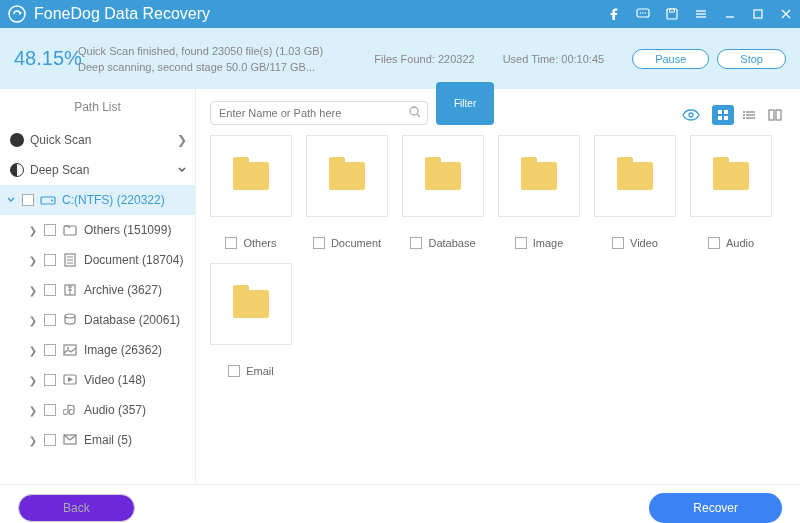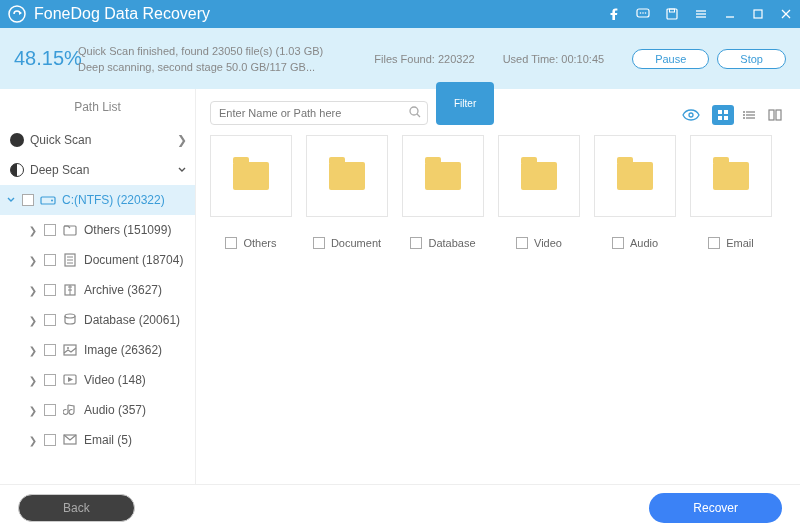--- a/index.html
+++ b/index.html
@@ -51,21 +51,21 @@
 .view-icons .vi.active { background: #3b9cd8; color: #fff; }
 
 .grid { display: flex; flex-wrap: wrap; gap: 14px 14px; align-content: flex-start; }
 .card { width: 82px; display: flex; flex-direction: column; align-items: center; gap: 14px; }
 .thumb { width: 82px; height: 82px; border: 1px solid #e5e5e5; display: flex; align-items: center; justify-content: center; margin-bottom: 6px; }
 .folder { width: 36px; height: 28px; background: #f2cf6b; border-radius: 2px; position: relative; }
 .folder:before { content: ""; position: absolute; top: -5px; left: 0; width: 16px; height: 6px; background: #f2cf6b; border-radius: 2px 2px 0 0; }
 .cap { display: flex; align-items: center; gap: 6px; font-size: 11px; color: #666; }
 
 .footer { height: 46px; border-top: 1px solid #eee; display: flex; align-items: center; padding: 0 18px; }
-.back-btn { border: 1px solid #ccc; color: #aaa; background: #404040; border-radius: 16px; padding: 6px 44px; font-size: 12px; cursor: pointer; }
+.back-btn { border: 1px solid #ccc; color: #aaa; background: #6d28d9; border-radius: 16px; padding: 6px 44px; font-size: 12px; cursor: pointer; }
 .recover-btn { background: #3b82f6; color: #fff; border: none; border-radius: 16px; padding: 8px 44px; font-size: 12px; cursor: pointer; }
 
 svg { display: block; }
 </style>
 </head>
 <body>
 
 <div class="titlebar">
   <span class="logo">
     <svg width="18" height="18" viewBox="0 0 18 18">
@@ -342,20 +342,29 @@
             <span class="cb"></span>
             <span>Database</span>
           </div>
         </div>
         <div class="card">
           <div class="thumb">
             <div class="folder"></div>
           </div>
           <div class="cap">
             <span class="cb"></span>
+            <span>Image</span>
+          </div>
+        </div>
+        <div class="card">
+          <div class="thumb">
+            <div class="folder"></div>
+          </div>
+          <div class="cap">
+            <span class="cb"></span>
             <span>Video</span>
           </div>
         </div>
         <div class="card">
           <div class="thumb">
             <div class="folder"></div>
           </div>
           <div class="cap">
             <span class="cb"></span>
             <span>Audio</span>

